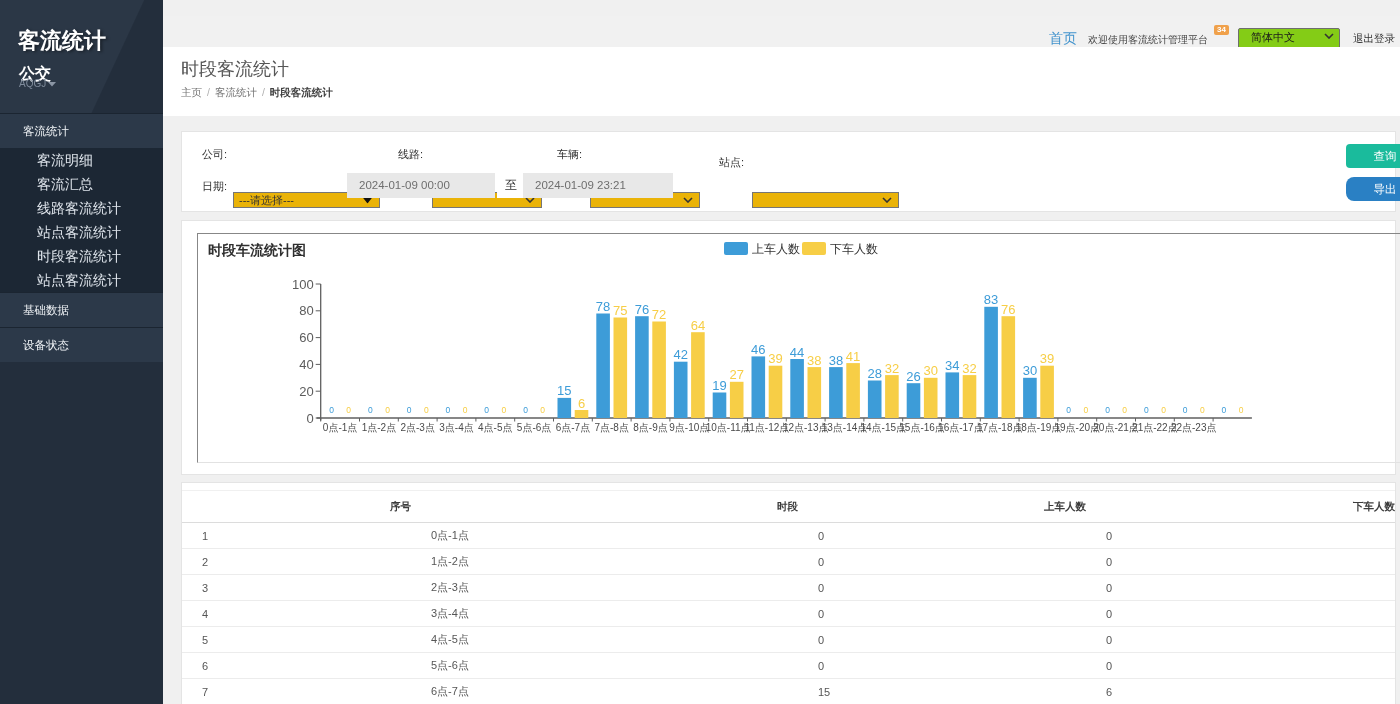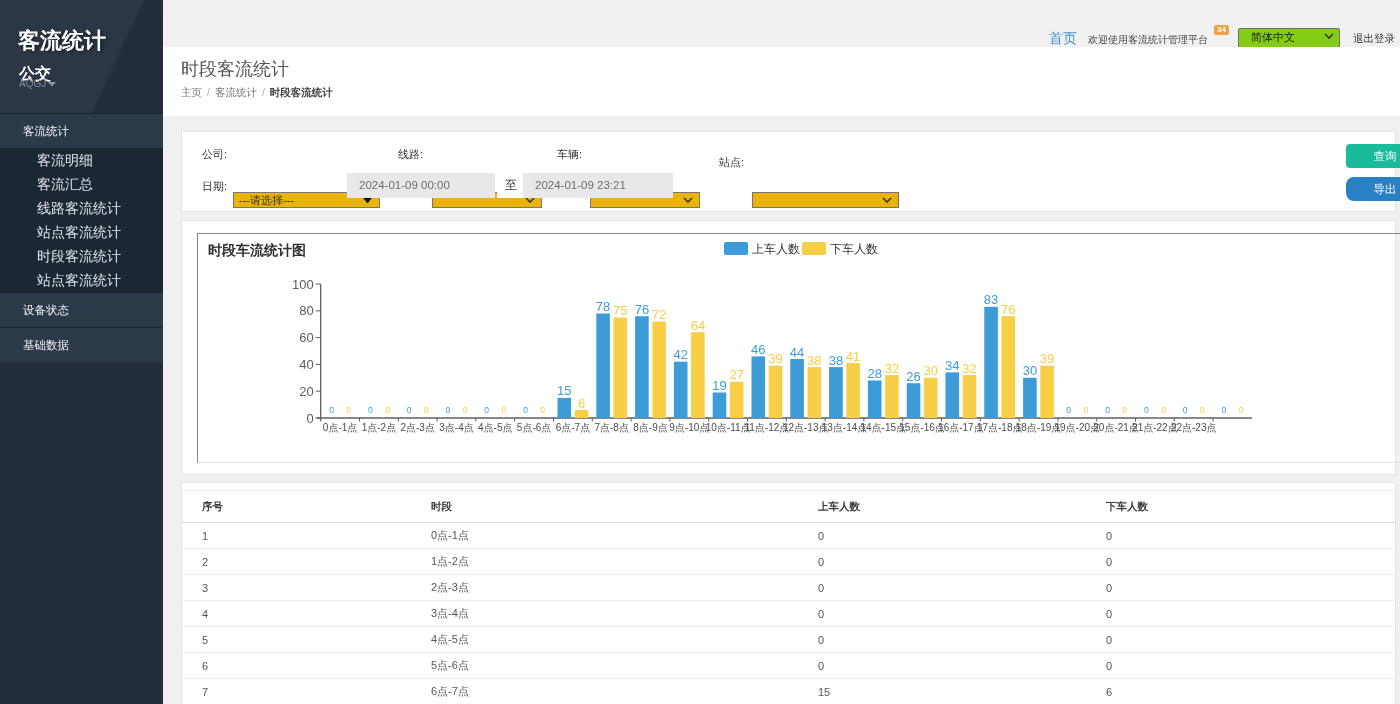--- a/index.html
+++ b/index.html
@@ -54,21 +54,21 @@
 #btn-e { top:45px; background:#2a80c4;border-radius:8px; }
 
 
 #cbox { position:absolute; left:15px; top:12px; width:1382px; height:230px; border:1px solid; border-color:#878787 #e2e2e2 #e2e2e2 #878787;padding-left:32px; }
 #sbar { position:absolute; right:0; top:0; width:14px; height:228px; background:#f1f1f1; border-left:1px solid #b4b4b4; }
 #sbar .ar { position:absolute; left:0; }
 #sbar .thumb { position:absolute; left:2px; top:18px; width:9px; height:189px; background:#c3c3c3; }
 
 
 #tcard table { width:100%; border-collapse:collapse; table-layout:fixed; border-top:1px solid #f0f0f0; }
-#tcard th { text-align:left; font-size:10.5px; color:#3c3c3c; font-weight:bold; height:32px; padding:0 0 0 20px; border-bottom:1px solid #dcdcdc; vertical-align:middle; }
+#tcard th { text-align:right; font-size:10.5px; color:#3c3c3c; font-weight:bold; height:32px; padding:0 0 0 20px; border-bottom:1px solid #dcdcdc; vertical-align:middle; }
 #tcard td { font-size:11px; color:#555; height:26px; padding:0 0 0 20px; border-bottom:1px solid #ececec; vertical-align:middle; }
 </style>
 </head>
 <body>
 
 <div id="sidebar" class="abs">
   <div id="logo">客流统计</div>
   <div id="org">公交</div>
   <div id="org2">AQGJ <svg width="8" height="6" viewBox="0 0 8 6" style="margin-left:2px">
         <polygon points="0,1 8,1 4,5.5" fill="#8a95a4"></polygon>
@@ -76,22 +76,22 @@
   <div class="menu">
     <div class="msec">客流统计</div>
     <div class="msub">
       <div>客流明细</div>
       <div>客流汇总</div>
       <div>线路客流统计</div>
       <div>站点客流统计</div>
       <div>时段客流统计</div>
       <div>站点客流统计</div>
     </div>
+    <div class="msec">基础数据</div>
     <div class="msec">设备状态</div>
-    <div class="msec">基础数据</div>
   </div>
 </div>
 
 <div id="topbar" class="abs">
   <div id="nav-home">首页</div>
   <div id="nav-welcome">欢迎使用客流统计管理平台</div>
   <div id="nav-badge">34</div>
   <div id="nav-lang">简体中文
     <svg width="10" height="6" viewBox="0 0 10 6">
         <polyline points="1,1 5,5 9,1" fill="none" stroke="#333" stroke-width="1.6"></polyline>

